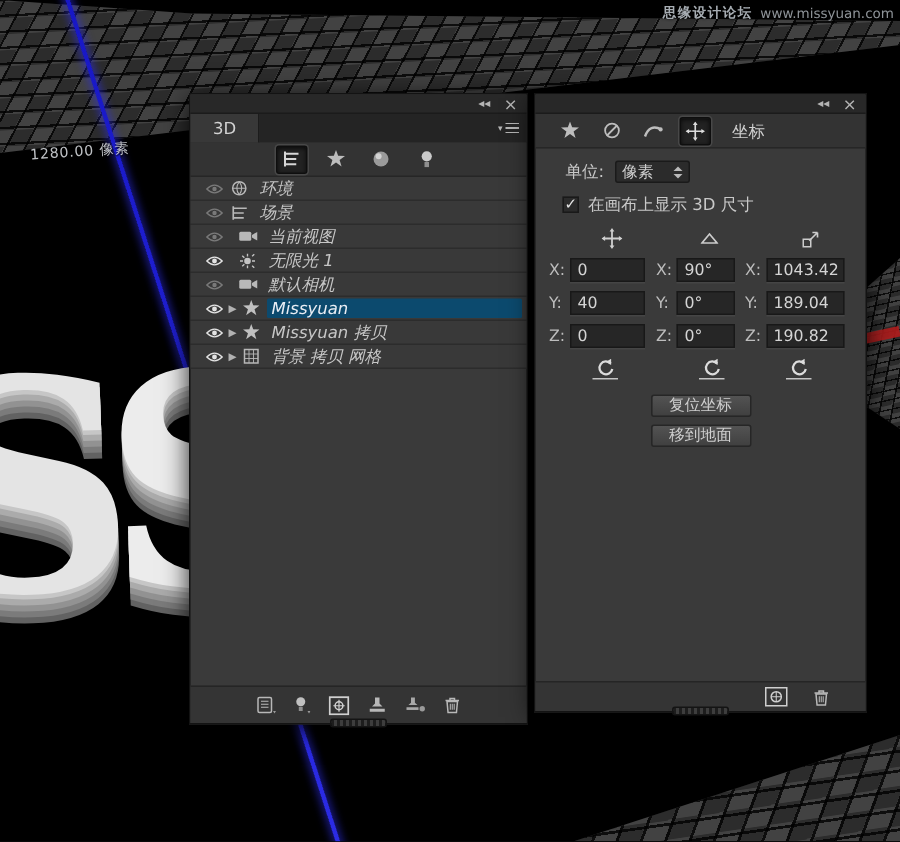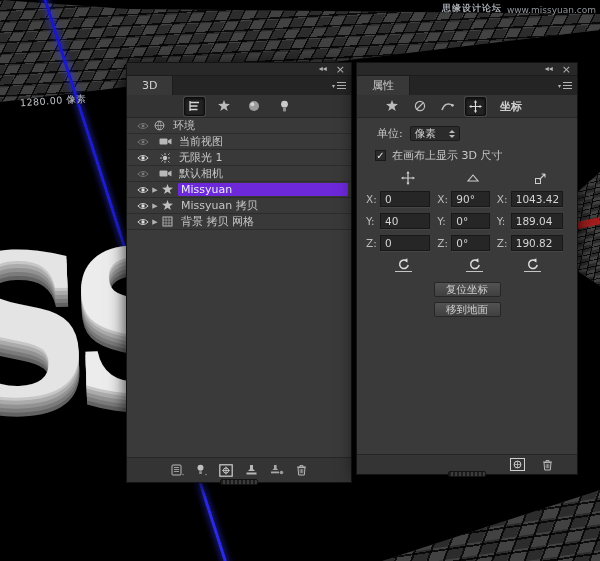--- a/index.html
+++ b/index.html
@@ -93,30 +93,30 @@
   .list { background:#393939; }
   .row { height:16px; display:flex; align-items:center; font-size:11px;
     border-bottom:1px solid rgba(0,0,0,.22); }
   .eye { width:14px; margin-left:9px; display:flex; justify-content:center; }
   .eye.dim { opacity:.45; }
   .tri { width:10px; font-size:7px; color:#b2b2b2; text-align:center; }
   .ind { width:8px; }
   .ind2 { width:2px; }
   .ric { width:15px; display:flex; justify-content:center; margin-right:3px; }
   .lbl { flex:1; margin-right:3px; padding:0 3px; line-height:13px; white-space:nowrap;
-    color:#c6c6c6; border-radius:1px; }
-  .row.sel .lbl { background:#6d28d9; color:#e9edf4; }
+    color:#c6c6c6; border-radius:1px;font-style:italic; }
+  .row.sel .lbl { background:#0c4a6e; color:#e9edf4; }
   .toolbar { position:absolute; bottom:0; left:0; right:0; height:25px; background:#343434;
     border-top:1px solid #252525; display:flex; align-items:center; justify-content:center;
     gap:12px; }
   .tbi { display:flex; align-items:flex-end; }
 
   
   #panelProps { left:356px; top:62px; width:222px; height:413px; }
-  #panelProps .iconbar { padding-left:24px; gap:7px;font-weight:bold; }
+  #panelProps .iconbar { padding-left:12px; gap:7px; }
   .seclabel { margin-left:7px; font-size:11px; color:#d0d0d0; }
   .pcontent { padding:7px 8px 0 8px; font-size:11px; }
   .unitrow { display:flex; align-items:center; gap:7px; margin:1px 0 7px 12px; }
   .dropdown { width:50px; height:15px; background:#2b2b2b; border:1px solid #1a1a1a;
     border-radius:2px; display:flex; align-items:center; justify-content:space-between;
     padding:0 4px; font-size:10.5px; color:#cfcfcf; }
   .darr { display:flex; flex-direction:column; gap:2px; }
   .darr i { width:0; height:0; border-left:3px solid transparent; border-right:3px solid transparent; }
   .darr .up { border-bottom:3px solid #b9b9b9; }
   .darr .dn { border-top:3px solid #b9b9b9; }
@@ -223,20 +223,35 @@
         <span class="ind2"></span>
         <span class="ric">
           <svg width="11" height="11" viewBox="0 0 11 11">
               <circle cx="5.5" cy="5.5" r="4.4" fill="none" stroke="#b8b8b8"></circle>
               <path d="M1.2 5.5h8.6M5.5 1.2c2 2.6 2 6 0 8.6M5.5 1.2c-2 2.6-2 6 0 8.6" stroke="#b8b8b8" fill="none" stroke-width=".7"></path>
             </svg>
           </span>
         <span class="lbl">环境</span>
       </div>
 
+      <div class="row">
+        <span class="eye dim">
+          <svg width="12" height="8" viewBox="0 0 14 9">
+              <path d="M1 4.5Q7 -1.5 13 4.5Q7 10.5 1 4.5Z" fill="none" stroke="#c8c8c8"></path>
+              <circle cx="7" cy="4.5" r="1.7" fill="#c8c8c8"></circle>
+            </svg>
+          </span>
+        <span class="ind2"></span>
+        <span class="ric">
+          <svg width="12" height="10" viewBox="0 0 12 10">
+              <path d="M1.5 .5v9M1.5 1.8h9M1.5 5h7M1.5 8.2h7" stroke="#b8b8b8" stroke-width="1.1" fill="none"></path>
+            </svg>
+          </span>
+        <span class="lbl">场景</span>
+      </div>
 
       <div class="row">
         <span class="eye dim">
           <svg width="12" height="8" viewBox="0 0 14 9">
               <path d="M1 4.5Q7 -1.5 13 4.5Q7 10.5 1 4.5Z" fill="none" stroke="#c8c8c8"></path>
               <circle cx="7" cy="4.5" r="1.7" fill="#c8c8c8"></circle>
             </svg>
           </span>
         <span class="ind"></span>
         <span class="ric">
@@ -375,27 +390,20 @@
           </svg>
         </span>
     </div>
     <div class="grip"></div>
   </div>
 
   <div class="panel" id="panelProps">
     <div class="titlebar">
       <span class="tb-ic">◂◂</span>
       <span class="tb-ic tb-close">×</span>
-    </div>
-    <div class="tabbar">
-      <span class="tab">属性</span>
-      <span class="panelmenu">
-        <span class="mt">▾</span>
-        <span class="ml"></span>
-      </span>
     </div>
     <div class="iconbar">
       <span class="icbtn">
         <svg width="12" height="12" viewBox="0 0 10 10">
             <path d="M5 0l1.2 3.2L10 3.4 7 5.6l1.1 3.6L5 7 1.9 9.2 3 5.6 0 3.4l3.8-.2z" fill="#bdbdbd"></path>
           </svg>
         </span>
       <span class="icbtn">
         <svg width="12" height="12" viewBox="0 0 12 12">
             <circle cx="6" cy="6" r="4.6" fill="none" stroke="#bdbdbd" stroke-width="1.2"></circle>

